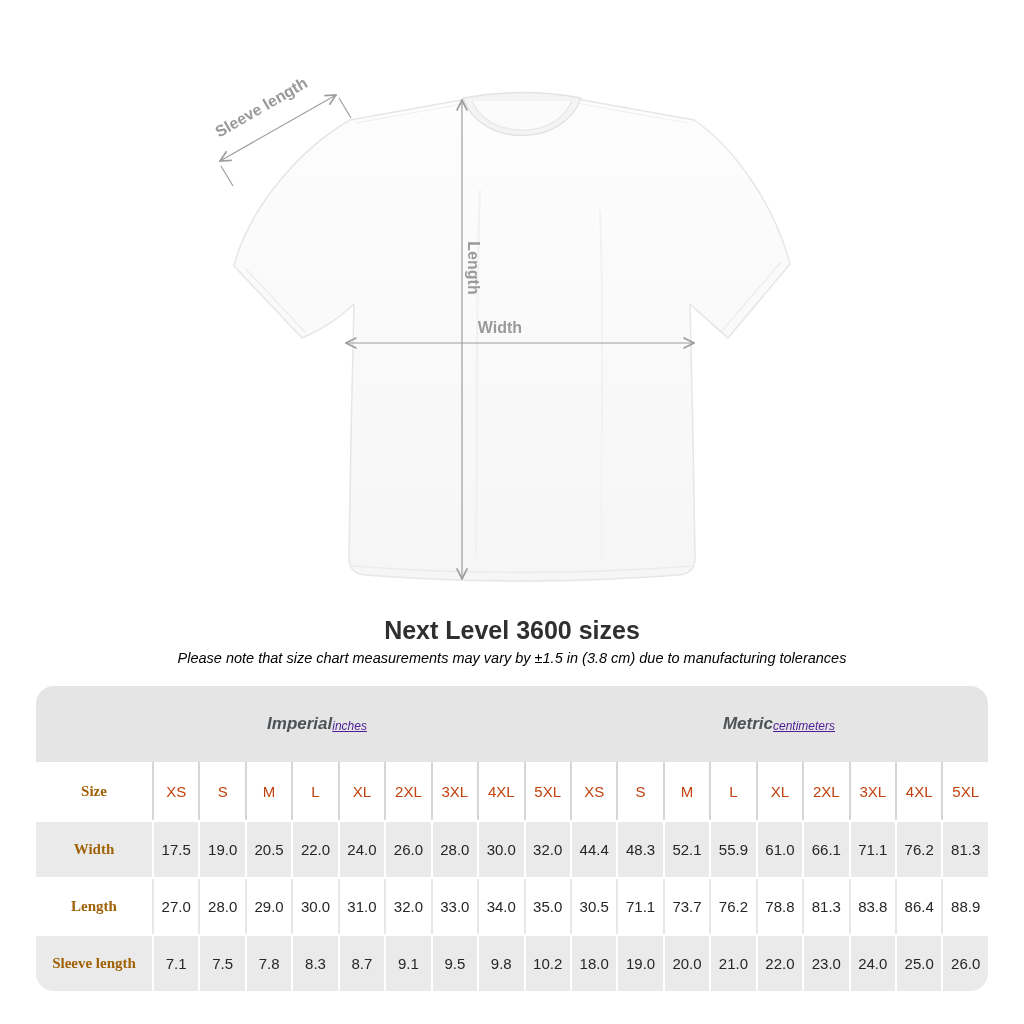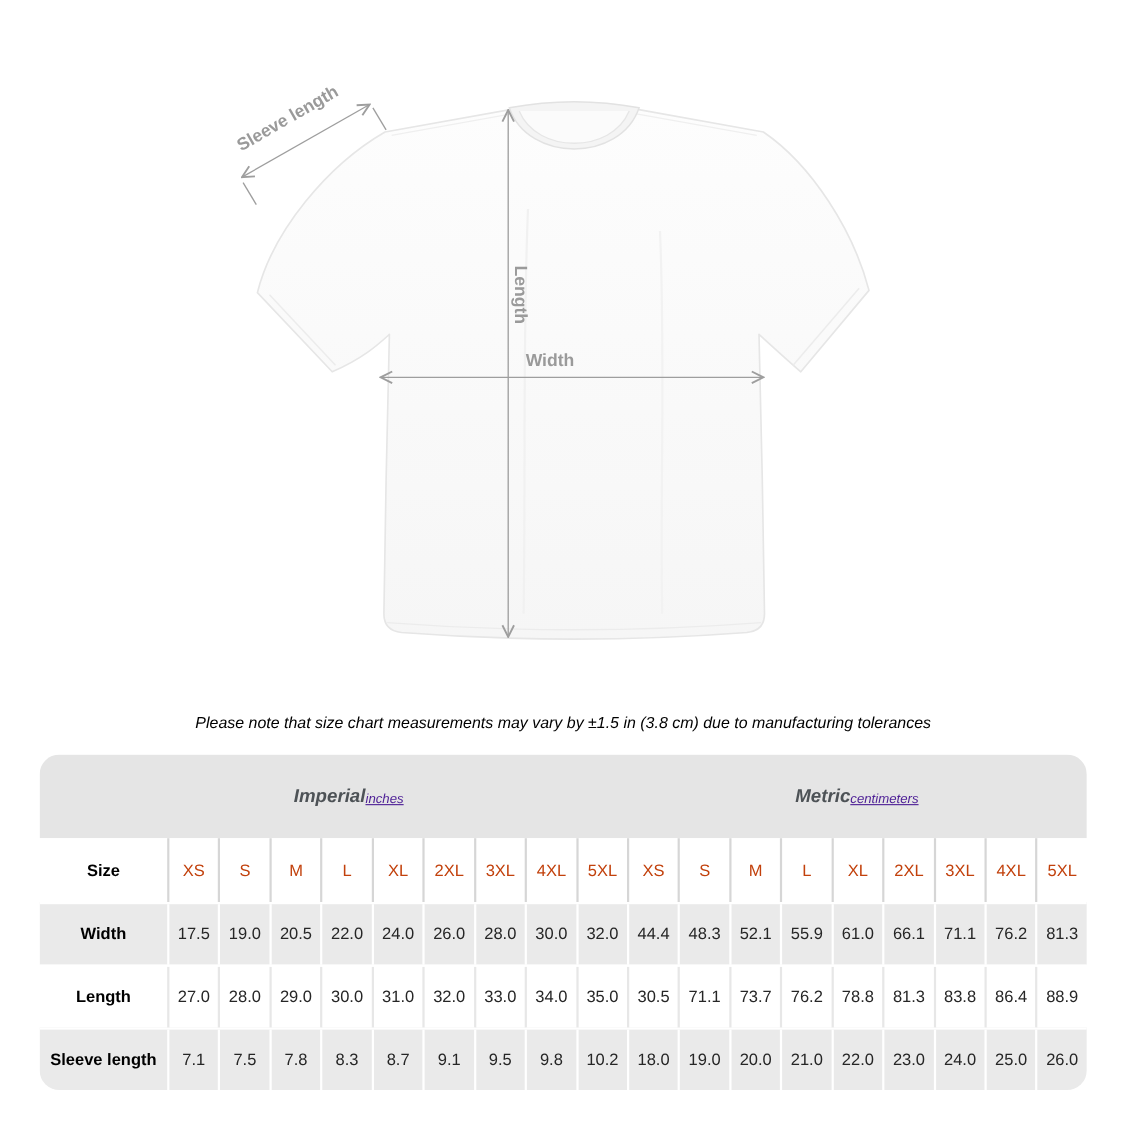--- a/index.html
+++ b/index.html
@@ -22,21 +22,21 @@
   .band { display:flex; height:76px; background:#e5e5e5; }
   .band-cell { display:flex; flex-direction:row; justify-content:center; align-items:center; }
   .band-cell.imperial { width:534px; padding-left:28px; }
   .band-cell.metric { width:418px; }
   .band-title { font-size:17px; font-weight:bold; font-style:italic; color:#4d5256; }
   .band-sub { font-size:12px; font-style:italic; color:#4c1d95; margin-top:4px;text-decoration:underline; }
 
   .row { display:flex; width:100%; }
   .row .c { flex:1 1 0; display:flex; align-items:center; justify-content:center;
             font-size:15px; }
-  .row .c.lab { flex:0 0 116px; font-weight:bold; color:#000000; }
+  .row .c.lab { flex:0 0 116px; font-weight:bold; color:#a16207;font-family:Liberation Serif, serif; }
   .row .c + .c { border-left:2px solid var(--sep); }
 
   .size-row { height:58px; background:#ffffff; --sep:#d6d6d6; }
   .size-row .c { font-weight:normal; color:#c2410c; }
 
   .data-row { height:57px; border-top:2px solid #ffffff; }
   .data-row .c { color:#262626; }
   .data-row.stripe { background:#eaeaea; --sep:#ffffff; }
   .data-row.plain  { background:#ffffff; --sep:#e7e7e7; }
 </style>
@@ -90,20 +90,21 @@
       <line x1="339" y1="98" x2="351" y2="118"></line>
       <line x1="221" y1="166" x2="233" y2="186"></line>
     </g>
     <g font-family="Liberation Sans, sans-serif" font-size="16" font-weight="bold" fill="#9a9a9a">
       <text x="264" y="112" text-anchor="middle" transform="rotate(-30 264 112)">Sleeve length</text>
       <text x="468" y="268" text-anchor="middle" transform="rotate(90 468 268)">Length</text>
       <text x="500" y="333" text-anchor="middle">Width</text>
     </g>
   </svg>
 
+  <div class="title">Next Level 3600 sizes</div>
   <div class="subtitle">Please note that size chart measurements may vary by ±1.5 in (3.8 cm) due to manufacturing tolerances</div>
 
   <div class="sizetable">
 
     <div class="band">
       <div class="band-cell imperial">
         <div class="band-title">Imperial</div>
         <div class="band-sub">inches</div>
       </div>
       <div class="band-cell metric">

